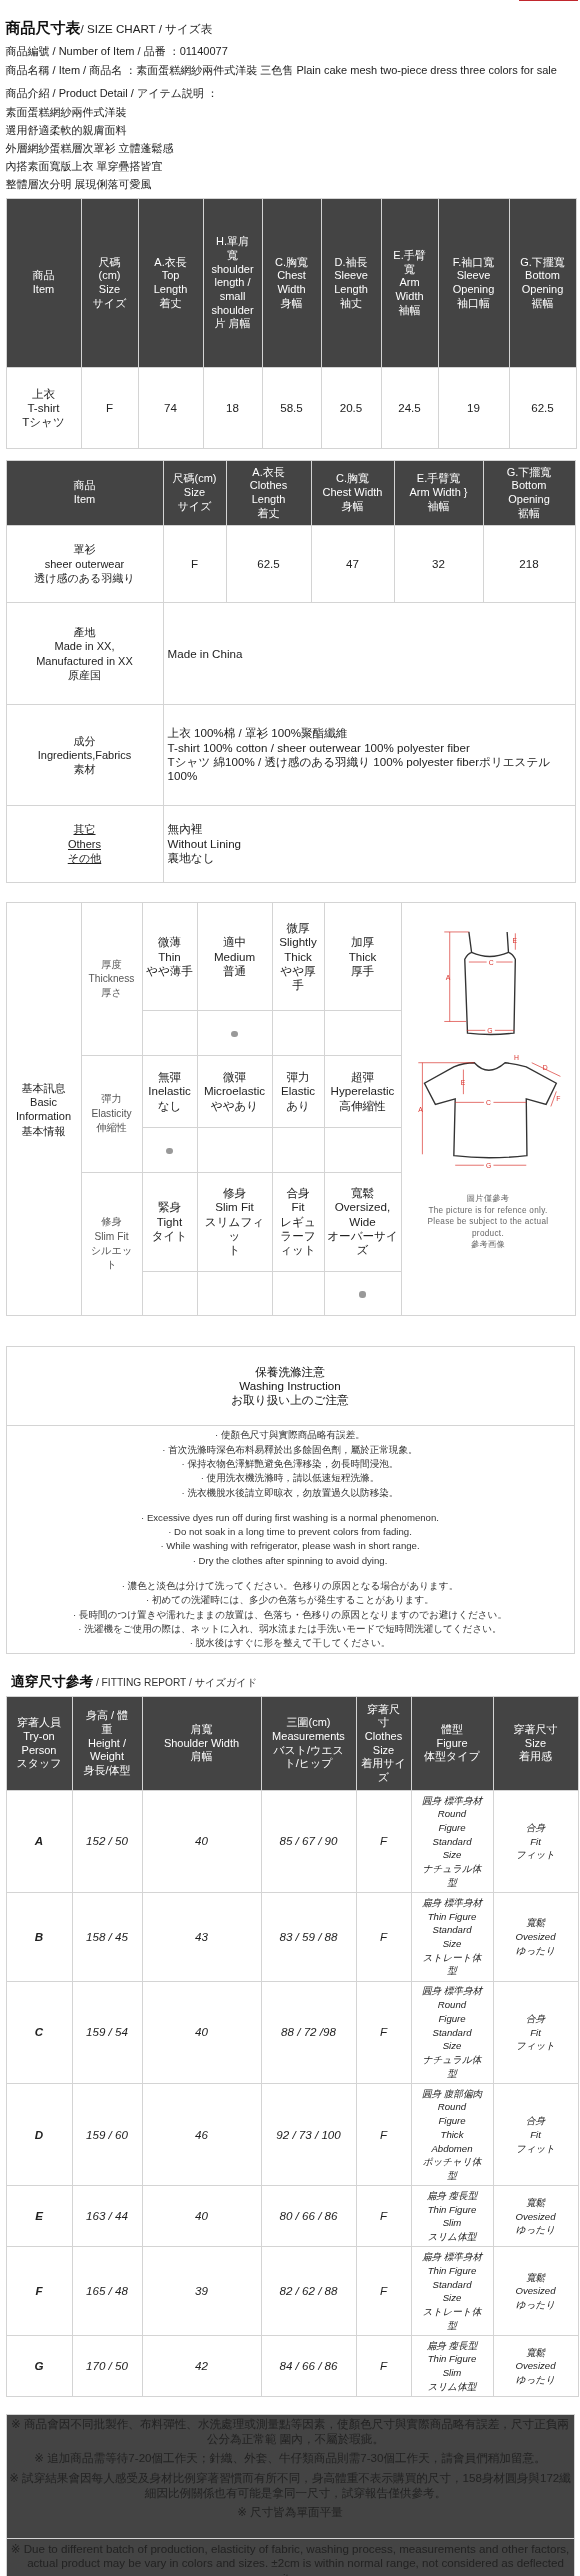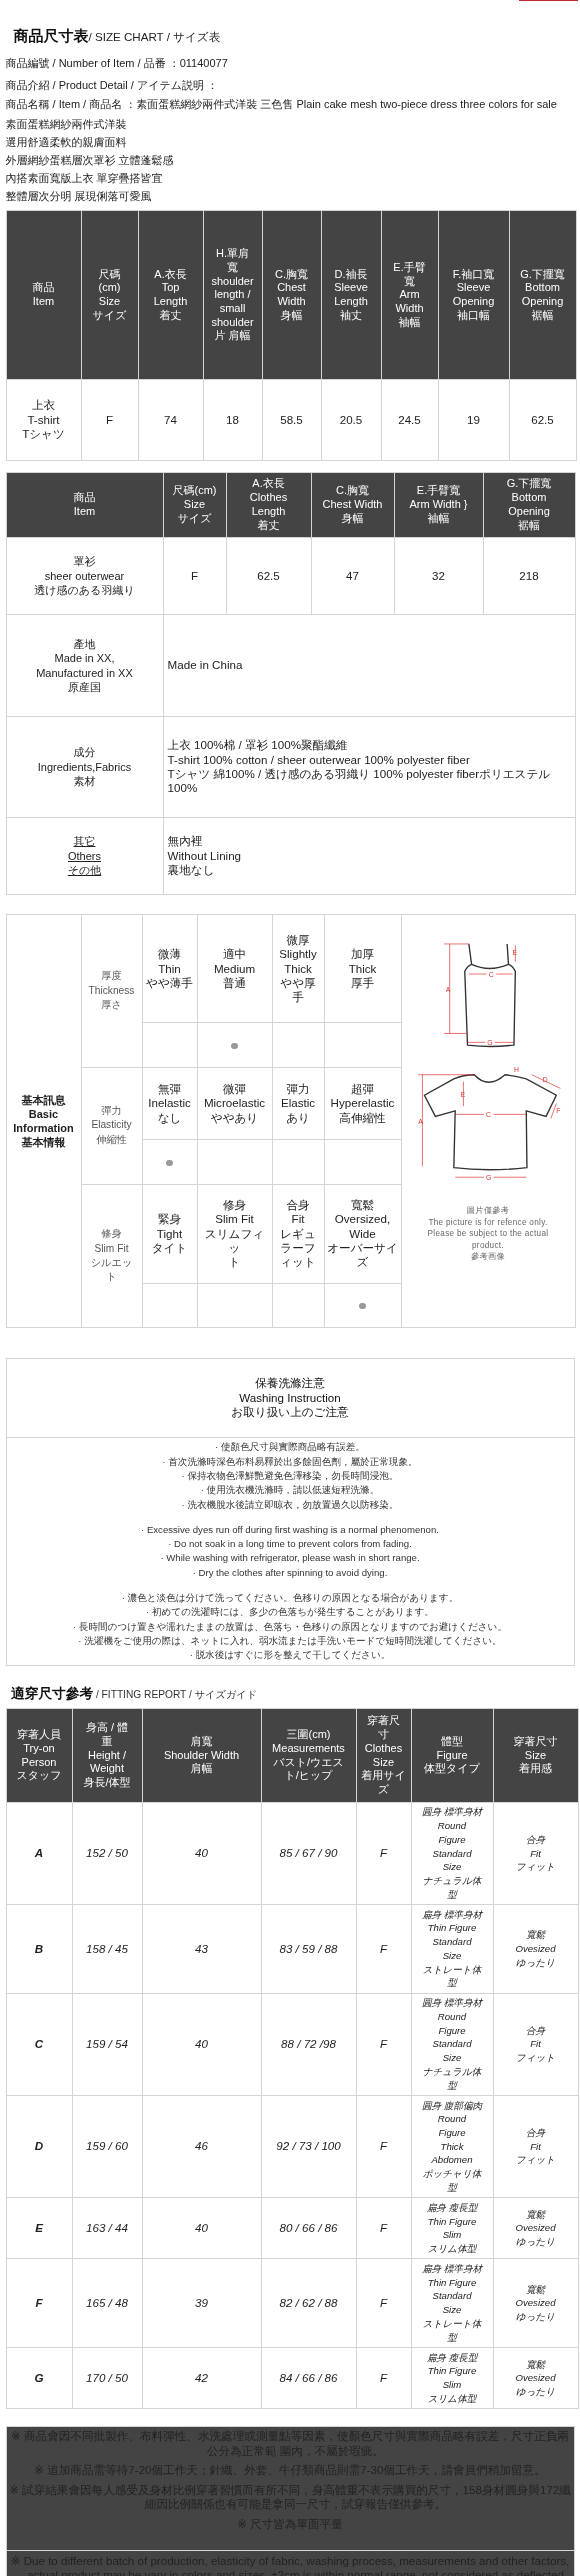--- a/index.html
+++ b/index.html
@@ -4,21 +4,21 @@
 <style>
   html, body { margin: 0; padding: 0; background: #ffffff; }
   body {
     width: 580px;
     font-family: "Liberation Sans", "DejaVu Sans", sans-serif;
     color: #222;
     position: relative;
   }
   .topbar { position: absolute; top: 0; left: 519px; width: 59px; height: 1.4px; background: #c1272d; }
   .wrap { padding: 0 5.5px 0 5.5px; }
-  .title-h { margin: 8px; padding-top: 18px; font-size: 15px; font-weight: bold; color: #111; line-height: 19px; }
+  .title-h { margin: 0; padding-top: 18px; font-size: 15px; font-weight: bold; color: #111; line-height: 19px; }
   .title-h .sub { font-size: 11.6px; font-weight: normal; color: #222; }
   .info-line { font-size: 11px; line-height: 18px; color: #222; margin: 0; }
   .info-block { margin-top: 4.1px; }
 
   table.grid { border-collapse: collapse; width: 569px; margin-left: 5.5px; table-layout: fixed; }
   table.grid th, table.grid td { border: 0.7px solid #d4d4d4; text-align: center; vertical-align: middle; padding: 2.7px 2px; }
   table.grid th { background: #444444; color: #ffffff; font-weight: normal; font-size: 11px; line-height: 13.7px; }
   table.grid td { font-size: 11.6px; line-height: 14.3px; color: #222; }
   .ml { white-space: pre-line; }
 
@@ -28,21 +28,21 @@
 
   .t2 { margin-top: 11px; }
   .t2 th { height: 58px; }
   .t2 td { height: 71px; }
   .t2 td.left { text-align: left; padding-left: 4.1px; }
   .t2 .lbl { font-size: 11px; }
 
   .basic { margin-top: 19px; }
   .basic td { font-size: 9.6px; line-height: 13.7px; color: #444; }
   .basic td.cat { font-size: 10.2px; color: #555; }
-  .basic td.main { font-size: 11px; color: #222; font-weight: bold; }
+  .basic td.main { font-size: 11px; color: #222; font-weight: normal; }
   .basic td.opt { height: 102px; }
   .basic td.dot { height: 38px; }
   .basic .dot-mark { display: inline-block; width: 6.1px; height: 6.1px; border-radius: 50%; background: #999; }
   .basic td.pic { vertical-align: top; padding: 6.8px 2.7px; }
   .pic-caption { font-size: 8.2px; color: #666; line-height: 11.6px; letter-spacing: 0.3px; }
 
   .wash { margin-top: 30px; }
   .wash td { text-align: left; padding: 8.2px 5.5px; font-size: 11px; line-height: 14.3px; }
   .wash .head { height: 72px; font-size: 11.6px; line-height: 14.3px; color: #111; }
   .wash .body { font-size: 9.6px; line-height: 14.3px; color: #333; }
@@ -67,22 +67,22 @@
 <body>
 
 <div class="topbar"></div>
 
 <div class="wrap">
   <h1 class="title-h">
     <span>商品尺寸表</span><span class="sub">/ SIZE CHART / サイズ表</span>
   </h1>
   <div class="info-block">
     <p class="info-line"><span>商品編號 / Number of Item / 品番 ：</span><span>01140077</span></p>
+    <p class="info-line" style="margin-top:1.4px;"><span>商品名稱 / Item / 商品名 ：</span><span>素面蛋糕網紗兩件式洋裝 三色售 Plain cake mesh two-piece dress three colors for sale</span></p>
     <p class="info-line" style="margin-top:4.1px;">商品介紹 / Product Detail / アイテム説明 ：</p>
-    <p class="info-line" style="margin-top:1.4px;"><span>商品名稱 / Item / 商品名 ：</span><span>素面蛋糕網紗兩件式洋裝 三色售 Plain cake mesh two-piece dress three colors for sale</span></p>
     <p class="info-line" style="margin-top:1.4px;">素面蛋糕網紗兩件式洋裝</p>
     <p class="info-line">選用舒適柔軟的親膚面料</p>
     <p class="info-line">外層網紗蛋糕層次罩衫 立體蓬鬆感</p>
     <p class="info-line">內搭素面寬版上衣 單穿疊搭皆宜</p>
     <p class="info-line">整體層次分明 展現俐落可愛風</p>
   </div>
 </div>
 
 <table class="grid t1">
   <colgroup>

